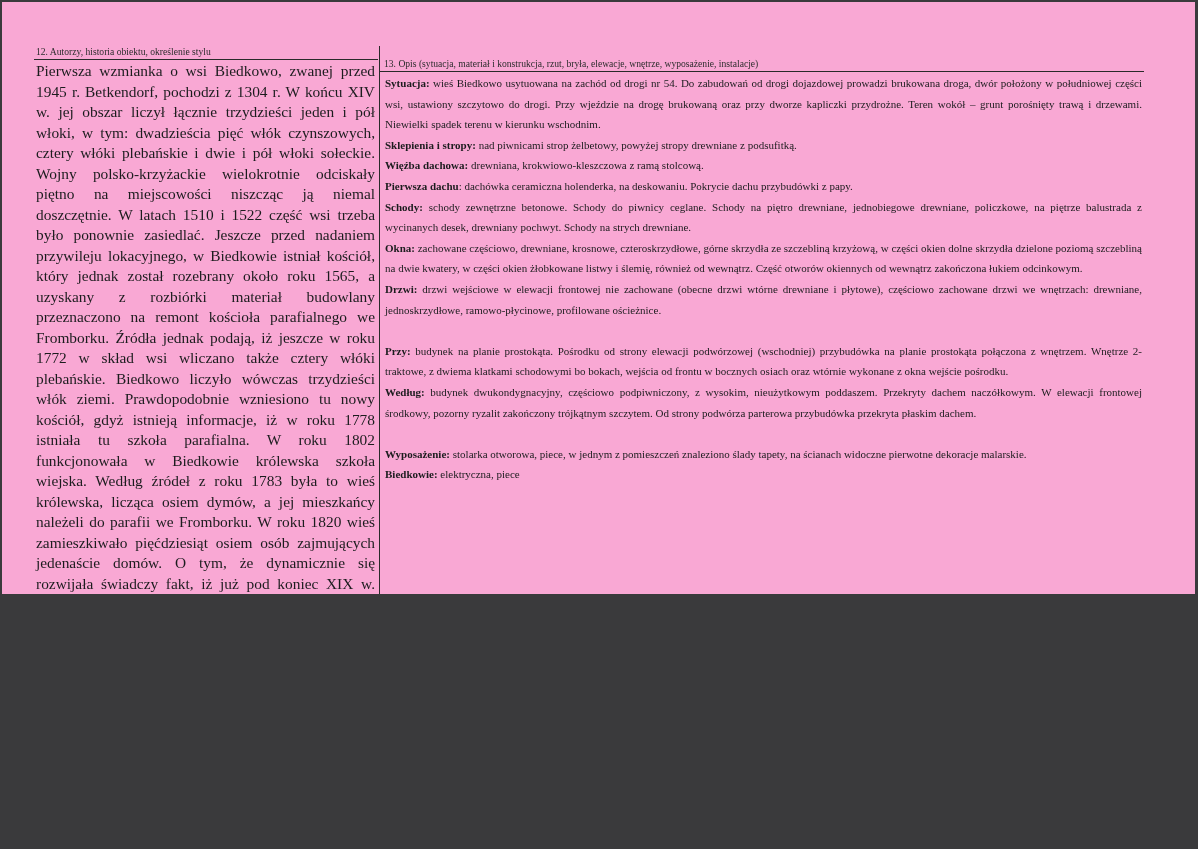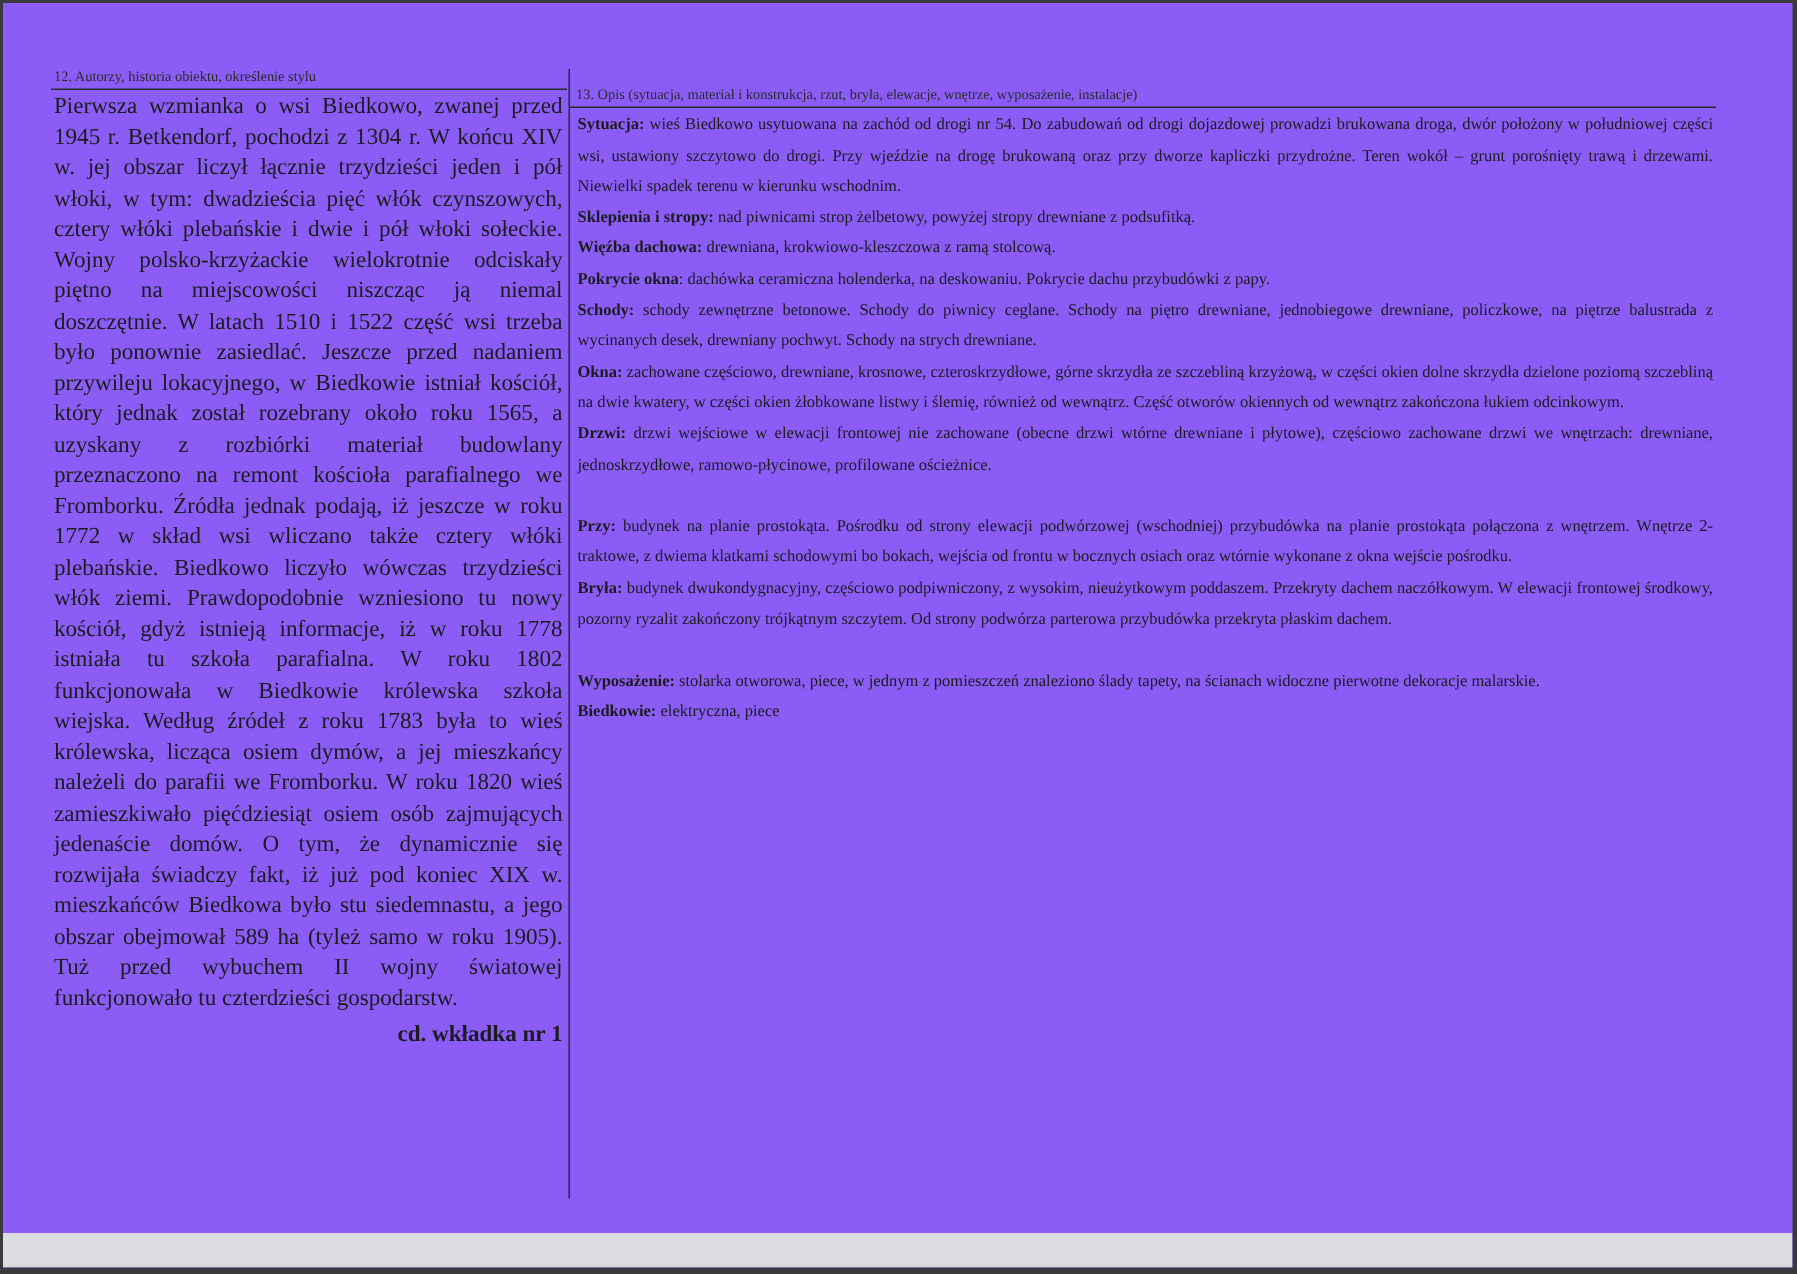--- a/index.html
+++ b/index.html
@@ -8,22 +8,22 @@
     width: 1198px;
     height: 849px;
     overflow: hidden;
     background: #3a3a3c;
   }
   .scan {
     position: absolute;
     left: 2px;
     top: 2px;
     width: 1193px;
-    height: 843px;
-    background: #8b5cf6;
+    height: 592px;
+    background: #f9a8d4;
     overflow: hidden;
   }
   .scan-shadow {
     position: absolute;
     left: 0;
     top: 820px;
     width: 1193px;
     height: 23px;
     background: #dcdce0;
   }
@@ -117,34 +117,34 @@
       <div class="col-header">13. Opis (sytuacja, materiał i konstrukcja, rzut, bryła, elewacje, wnętrze, wyposażenie, instalacje)</div>
       <div class="sections">
 
         <p class="section"><span class="label">Sytuacja:</span><span> wieś Biedkowo usytuowana na zachód od drogi nr 54. Do zabudowań od drogi dojazdowej prowadzi brukowana droga, dwór położony w południowej części wsi, ustawiony szczytowo do drogi. Przy wjeździe na drogę brukowaną oraz przy dworze kapliczki przydrożne. Teren wokół – grunt porośnięty trawą i drzewami. Niewielki spadek terenu w kierunku wschodnim.</span></p>
 
 
         <p class="section"><span class="label">Sklepienia i stropy:</span><span> nad piwnicami strop żelbetowy, powyżej stropy drewniane z podsufitką.</span></p>
 
         <p class="section"><span class="label">Więźba dachowa:</span><span> drewniana, krokwiowo-kleszczowa z ramą stolcową.</span></p>
 
-        <p class="section"><span class="label">Pokrycie okna</span><span>:  dachówka ceramiczna holenderka, na deskowaniu. Pokrycie dachu przybudówki z papy.</span></p>
+        <p class="section"><span class="label">Pierwsza dachu</span><span>:  dachówka ceramiczna holenderka, na deskowaniu. Pokrycie dachu przybudówki z papy.</span></p>
 
 
         <p class="section"><span class="label">Schody:</span><span> schody zewnętrzne betonowe. Schody do piwnicy ceglane. Schody na piętro drewniane, jednobiegowe drewniane, policzkowe, na piętrze balustrada  z wycinanych desek, drewniany pochwyt. Schody na strych drewniane.</span></p>
 
         <p class="section"><span class="label">Okna:</span><span> zachowane częściowo, drewniane, krosnowe, czteroskrzydłowe, górne skrzydła ze szczebliną krzyżową, w części okien dolne skrzydła dzielone poziomą szczebliną na dwie kwatery, w części okien żłobkowane listwy i ślemię, również od wewnątrz. Część otworów okiennych od wewnątrz zakończona łukiem odcinkowym.</span></p>
 
         <p class="section"><span class="label">Drzwi:</span><span> drzwi wejściowe w elewacji frontowej nie zachowane (obecne drzwi wtórne drewniane i płytowe), częściowo zachowane drzwi we wnętrzach: drewniane, jednoskrzydłowe, ramowo-płycinowe, profilowane ościeżnice.</span></p>
 
         <div class="gap"></div>
 
         <p class="section"><span class="label">Przy:</span><span> budynek na planie prostokąta. Pośrodku od strony elewacji podwórzowej (wschodniej) przybudówka na planie prostokąta połączona z wnętrzem. Wnętrze 2-traktowe, z dwiema klatkami schodowymi bo bokach, wejścia od frontu w bocznych osiach oraz wtórnie wykonane z okna wejście pośrodku.</span></p>
 
-        <p class="section"><span class="label">Bryła:</span><span> budynek dwukondygnacyjny, częściowo podpiwniczony, z wysokim, nieużytkowym poddaszem. Przekryty dachem naczółkowym. W elewacji frontowej środkowy, pozorny ryzalit zakończony trójkątnym szczytem. Od  strony podwórza parterowa przybudówka przekryta płaskim dachem.</span></p>
+        <p class="section"><span class="label">Według:</span><span> budynek dwukondygnacyjny, częściowo podpiwniczony, z wysokim, nieużytkowym poddaszem. Przekryty dachem naczółkowym. W elewacji frontowej środkowy, pozorny ryzalit zakończony trójkątnym szczytem. Od  strony podwórza parterowa przybudówka przekryta płaskim dachem.</span></p>
 
         <div class="gap"></div>
 
         <p class="section"><span class="label">Wyposażenie:</span><span> stolarka otworowa, piece, w jednym z pomieszczeń znaleziono ślady tapety, na ścianach widoczne pierwotne dekoracje malarskie.</span></p>
 
         <p class="section"><span class="label">Biedkowie:</span><span> elektryczna, piece</span></p>
 
       </div>
     </div>
 

